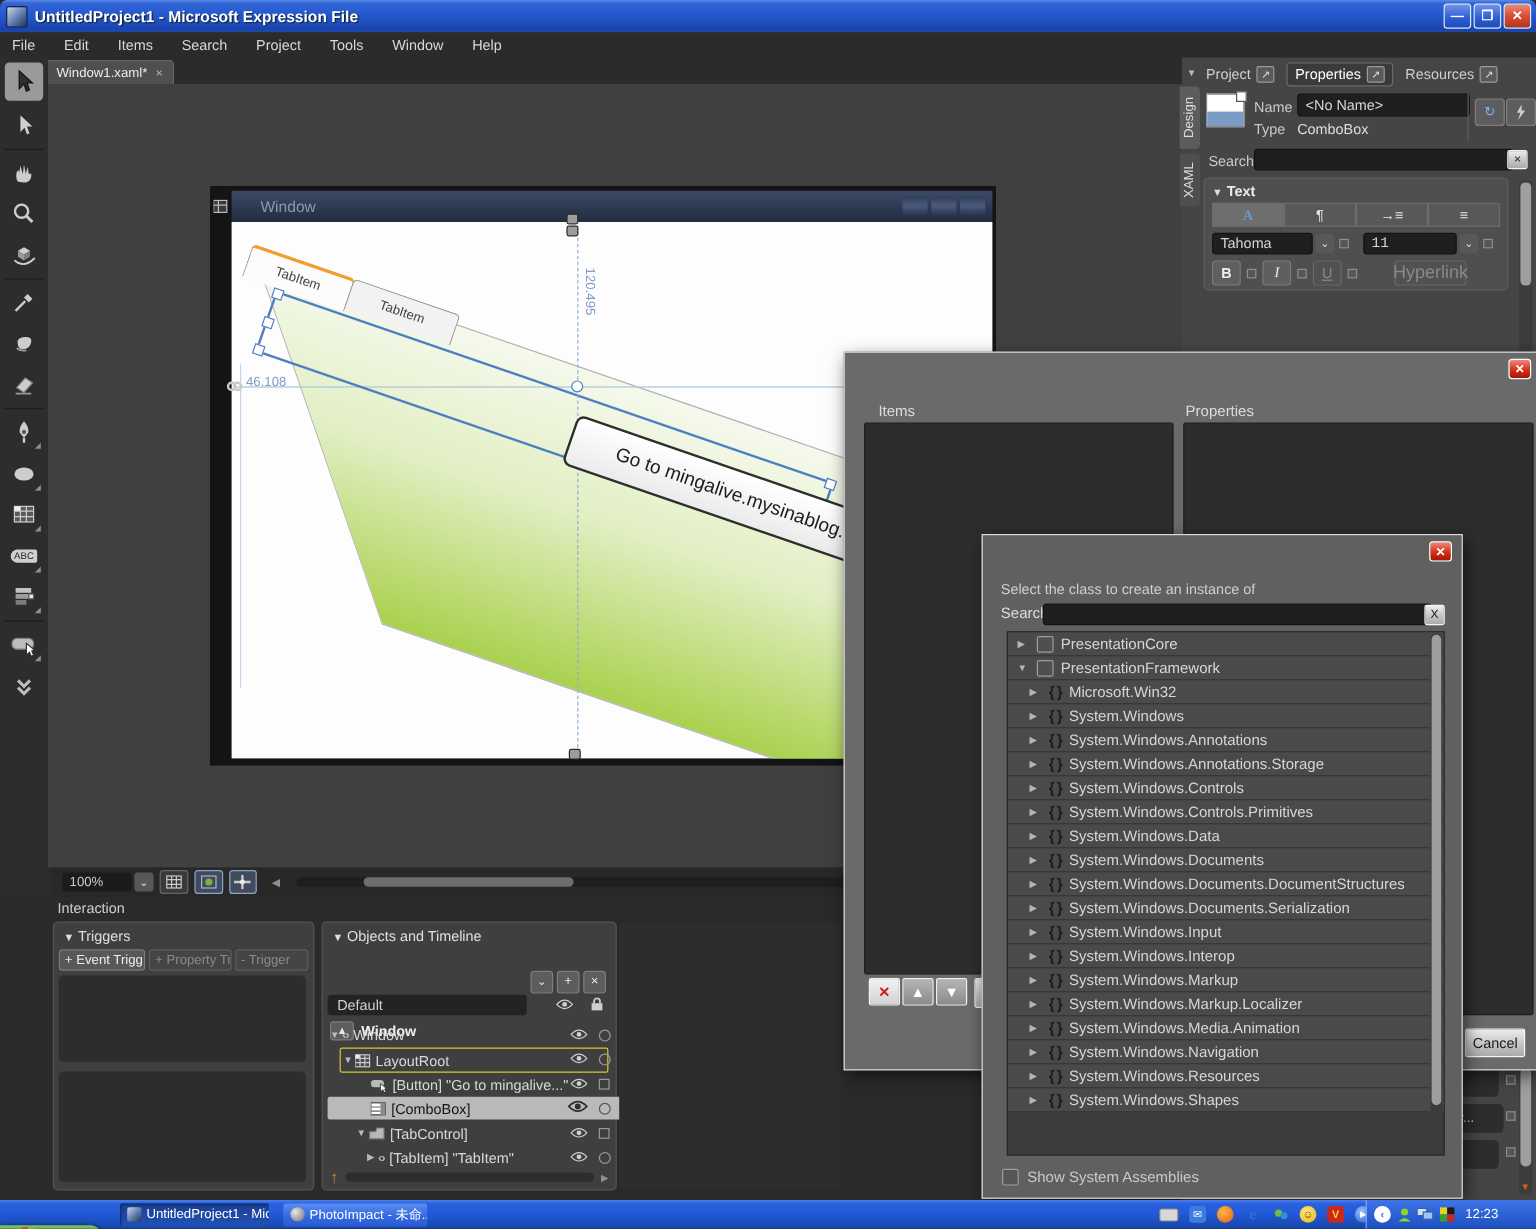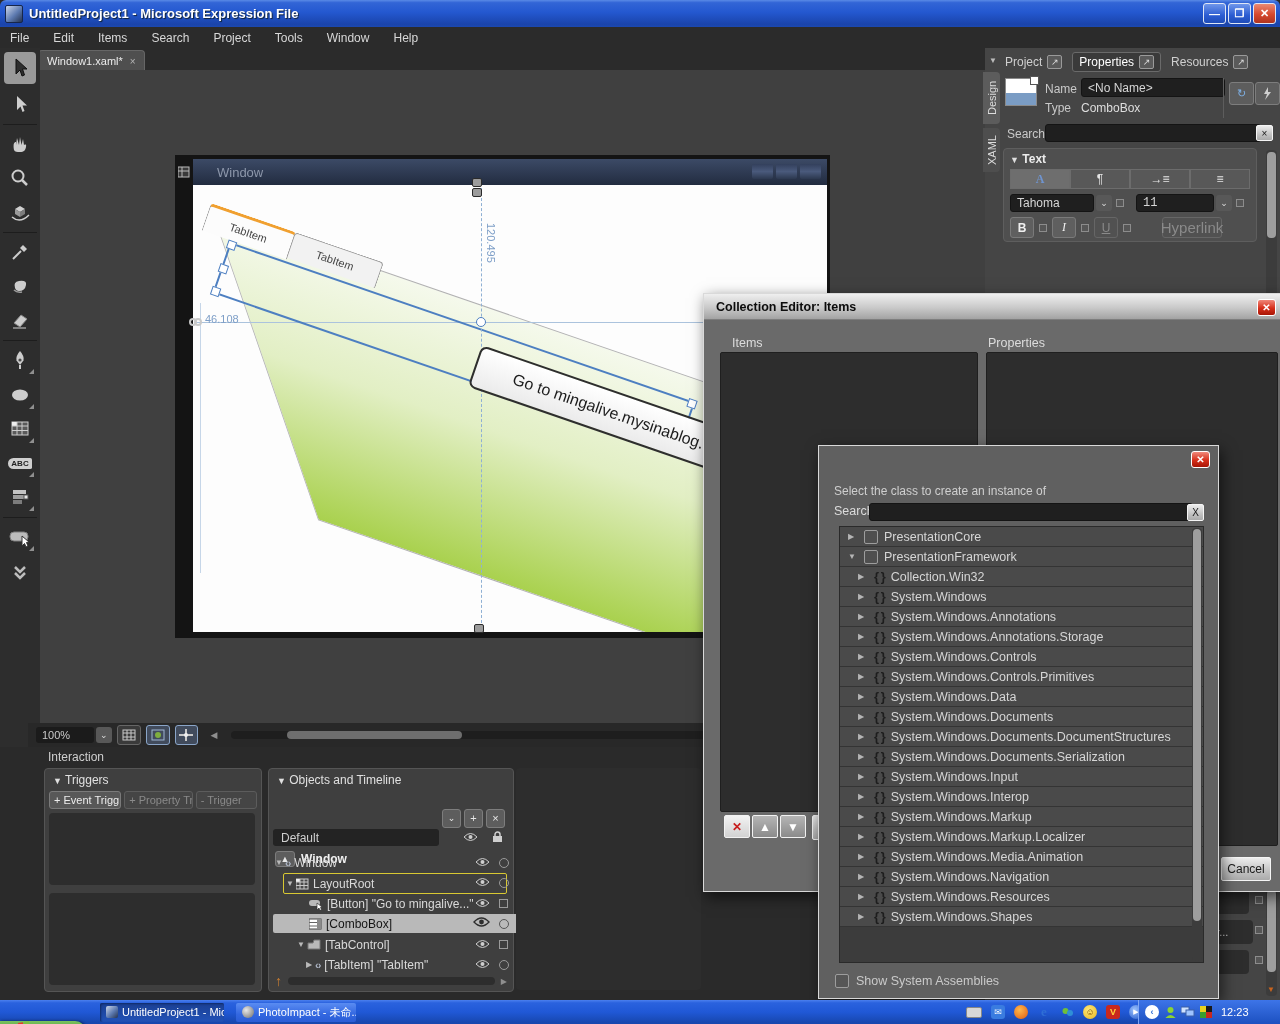--- a/index.html
+++ b/index.html
@@ -23,21 +23,21 @@
   .tabstrip{left:0;top:48px;width:1280px;height:22px;background:#2b2b2b;}
   .doctab{left:38px;top:50px;height:20px;background:#4f4f4f;border:1px solid #666;border-bottom:none;border-radius:4px 4px 0 0;
     color:#ececec;font-size:11px;display:flex;align-items:center;gap:7px;padding:0 8px;}
   .doctab .x{color:#b5b5b5;font-size:10px;}
   
   .toolbar{left:0;top:48px;width:40px;height:952px;background:#2d2d2d;}
   .tslot{left:4px;width:32px;height:32px;display:flex;align-items:center;justify-content:center;position:absolute;border-radius:4px;}
   .tslot.active{background:#9a9a9a;}
   .tsep{left:3px;width:34px;height:1px;background:#1d1d1d;position:absolute;}
   .corner{position:absolute;right:2px;bottom:2px;width:0;height:0;border-left:5px solid transparent;border-bottom:5px solid #8f8f8f;}
-  .abcmini{background:#cfcfcf;color:#222;font-size:8px;font-weight:bold;border-radius:6px 2px 2px 6px;padding:1px 3px;}
+  .abcmini{background:#cfcfcf;color:#222;font-size:8px;font-weight:normal;border-radius:6px 2px 2px 6px;padding:1px 3px;}
   
   .artboard{left:40px;top:70px;width:945px;height:653px;background:#404040;}
   .design-frame{left:175px;top:155px;width:655px;height:483px;background:#141414;}
   .frame-grid{left:178px;top:166px;width:12px;height:12px;}
   .design-titlebar{left:193px;top:159px;width:634px;height:26px;
      background:linear-gradient(180deg,#3c4a66,#222c40);display:flex;align-items:center;color:#8d97ab;font-size:13px;}
   .design-titlebar .wt{margin-left:24px;}
   .wbox{width:21px;height:15px;border-radius:2px;background:linear-gradient(180deg,#33405c,#4a5a7c 50%,#2c384f);margin-left:3px;}
   .design-canvas{left:193px;top:185px;width:634px;height:447px;background:#fdfdfd;overflow:hidden;}
   .greenpanel{left:19px;top:27px;width:560px;height:255px;transform:rotate(19deg) skewX(38deg);transform-origin:0 0;
@@ -49,21 +49,21 @@
   .dashv{left:288px;top:3px;height:440px;width:0;border-left:1px dashed #8fb0d4;}
   .mline-v{left:7px;top:118px;height:270px;width:0;border-left:1px solid #c6d6e8;}
   .mline-h{left:3px;top:137px;width:515px;height:0;border-top:1px solid #abc3dd;}
   .dimtext{color:#7d9ec7;font-size:11px;}
   .cbutton{left:289px;top:160px;width:295px;height:40px;transform:rotate(19deg);transform-origin:0 0;
      background:linear-gradient(180deg,#ffffff,#ebebeb);border:2px solid #2e2e2e;border-radius:7px;
      display:flex;align-items:center;justify-content:center;font-size:16px;color:#1c1c1c;white-space:nowrap;overflow:hidden;}
   .anchor{background:#9c9c9c;border:1px solid #2b2b2b;width:8px;height:7px;border-radius:2px;}
   .circlehnd{width:8px;height:8px;border:1px solid #4d7fc1;border-radius:50%;background:#fff;}
   
-  .zoombar{left:28px;top:723px;width:945px;height:24px;background:#282828;display:flex;align-items:center;}
+  .zoombar{left:44px;top:723px;width:945px;height:24px;background:#282828;display:flex;align-items:center;}
   .zsel{margin-left:8px;width:52px;height:16px;background:#1b1b1b;border-radius:3px;color:#c9c9c9;font-size:11px;display:flex;align-items:center;padding-left:6px;}
   .zchev{width:16px;height:16px;background:#585858;border-radius:3px;color:#ddd;font-size:9px;display:flex;align-items:center;justify-content:center;margin-left:2px;}
   .zbtn{width:22px;height:18px;margin-left:5px;border:1px solid #666;border-radius:3px;background:#3a3a3a;display:flex;align-items:center;justify-content:center;}
   .zbtn.on{border-color:#8aa5c8;background:#414b5c;}
   .ztrack{margin-left:14px;width:745px;height:8px;background:#1e1e1e;border-radius:4px;position:relative;}
   .zthumb{position:absolute;left:56px;top:0;width:175px;height:8px;background:#6e6e6e;border-radius:4px;}
   
   .bottombg{left:0;top:747px;width:985px;height:277px;background:#2a2a2a;}
   .interaction-label{left:48px;top:750px;color:#cfcfcf;font-size:12px;}
   .panelbox{background:#3f3f3f;border:1px solid #555;border-radius:4px;}
@@ -562,23 +562,20 @@
   <div class="tinysq" style="position:absolute;left:270px;top:908px;"></div>
 
   <div class="vscroll" style="position:absolute;right:3px;top:102px;width:11px;height:846px;">
     <div class="vthumb" style="position:absolute;left:1px;top:2px;width:9px;height:86px;"></div>
     <div class="vthumb" style="position:absolute;left:1px;top:740px;width:9px;height:82px;"></div>
     <div style="position:absolute;left:1px;bottom:2px;color:#c9641e;font-size:8px;">▼</div>
   </div>
 </div>
 
 <div class="ab dialog" style="left:703px;top:293px;width:577px;height:597px;background:#6a6a6a;z-index:40;">
-  <div class="dtitle">
-    <span>Collection Editor: Items</span>
-  </div>
   <div class="dclose" style="right:5px;">✕</div>
   <span class="dlabel" style="position:absolute;left:28px;top:42px;">Items</span>
   <div class="dlist" style="position:absolute;left:16px;top:58px;width:256px;height:458px;"></div>
   <span class="dlabel" style="position:absolute;left:284px;top:42px;">Properties</span>
   <div class="dlist" style="position:absolute;left:282px;top:58px;width:290px;height:492px;"></div>
   <div style="position:absolute;left:20px;top:521px;display:flex;gap:2px;">
     <div class="cebtn" style="background:linear-gradient(180deg,#f2f2f2,#d2d2d2);color:#c81e1e;">✕</div>
     <div class="cebtn" style="background:linear-gradient(180deg,#b5b5b5,#8b8b8b);color:#fff;">▲</div>
     <div class="cebtn" style="background:linear-gradient(180deg,#b5b5b5,#8b8b8b);color:#fff;">▼</div>
     <div class="graybtn" style="width:56px;height:23px;margin-left:4px;">Add...</div>
@@ -600,21 +597,21 @@
       <span class="so-lbl">PresentationCore</span>
     </div>
     <div class="so-row">
       <span class="tri">▼</span>
       <span class="cbx"></span>
       <span class="so-lbl">PresentationFramework</span>
     </div>
     <div class="so-row ns">
         <span class="tri">▶</span>
         <span class="braces">{ }</span>
-        <span class="so-lbl">Collection.Win32</span>
+        <span class="so-lbl">Microsoft.Win32</span>
       </div>
     <div class="so-row ns">
         <span class="tri">▶</span>
         <span class="braces">{ }</span>
         <span class="so-lbl">System.Windows</span>
       </div>
     <div class="so-row ns">
         <span class="tri">▶</span>
         <span class="braces">{ }</span>
         <span class="so-lbl">System.Windows.Annotations</span>

